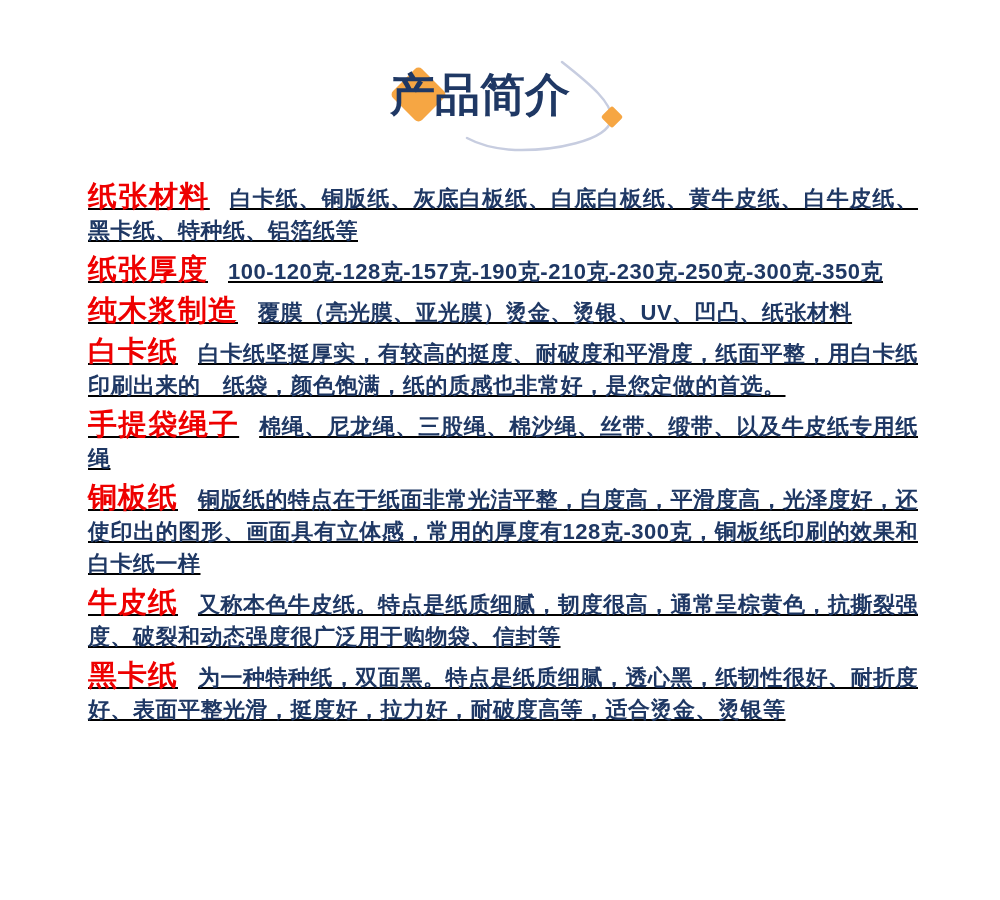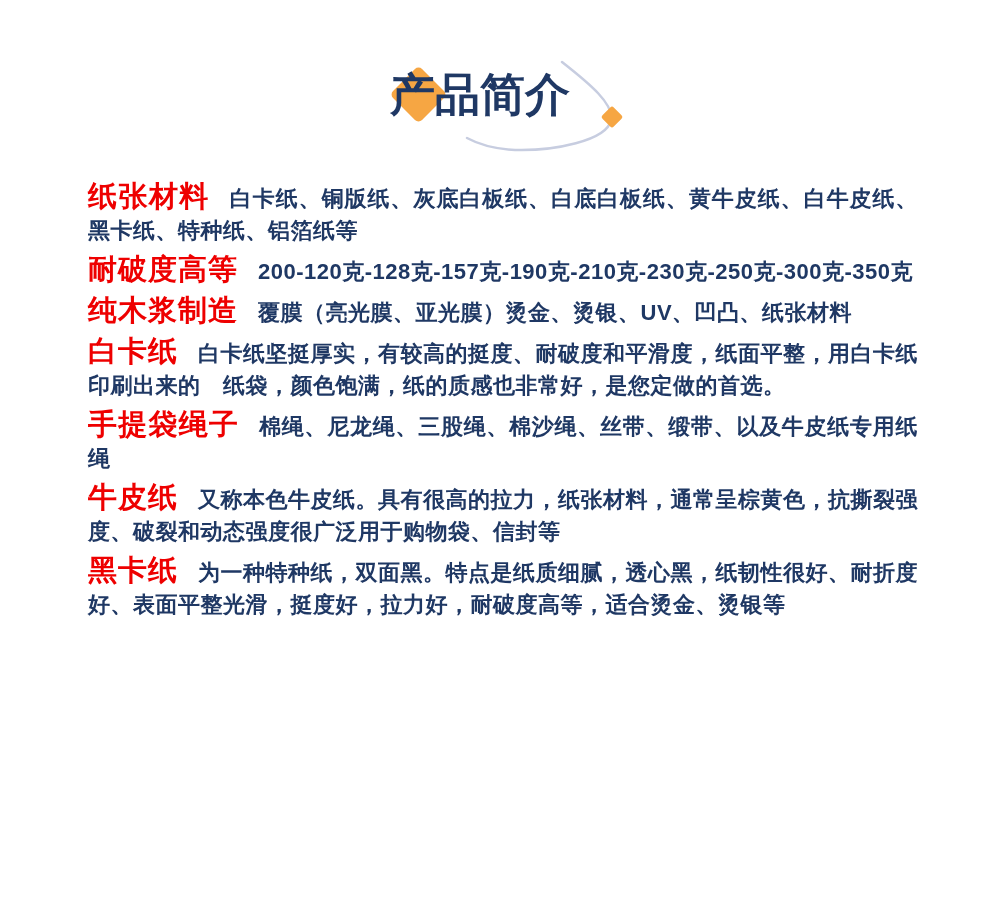--- a/index.html
+++ b/index.html
@@ -14,21 +14,21 @@
     background:#F6A643;border-radius:5px;transform:rotate(45deg);
   }
   .page-title{
     position:absolute;left:390px;top:68px;margin:0;
     font-size:45px;line-height:54px;font-weight:bold;color:#1F3864;
     letter-spacing:0px;white-space:nowrap;
   }
   .title-curve{position:absolute;left:0;top:0;pointer-events:none;}
   
   .content{
-    box-sizing:border-box;width:1000px;padding:0 82px 0 88px;
+    box-sizing:border-box;width:1000px;padding:0 82px 0 88px;text-decoration:underline;
   }
   .section{
     margin:0 0 6px 0;
     font-size:22px;line-height:32px;font-weight:600;color:#1F3864;
     text-align:justify;letter-spacing:0.5px;
   }
   .section .h{
     font-size:29px;font-weight:800;color:#EE0000;
     margin-right:20px;letter-spacing:1px;
   }
@@ -41,26 +41,27 @@
     <path d="M562,62 C590,84 614,104 611,120 C607,141 553,151 515,150 C496,149 478,144 467,138" fill="none" stroke="#C7CDE0" stroke-width="2.5" stroke-linecap="round"></path>
     <rect x="604" y="109" width="16" height="16" rx="2.5" fill="#F6A643" transform="rotate(45 612 117)"></rect>
   </svg>
   <div class="title-diamond"></div>
   <h1 class="page-title">产品简介</h1>
 </div>
 
 <div class="content">
   <p class="section"><span class="h">纸张材料</span><span>白卡纸、铜版纸、灰底白板纸、白底白板纸、黄牛皮纸、白牛皮纸、黑卡纸、特种纸、铝箔纸等</span></p>
 
-  <p class="section"><span class="h">耐破度高等</span><span>200-120克-128克-157克-190克-210克-230克-250克-300克-350克</span></p>
+  <p class="section"><span class="h">纸张厚度</span><span>100-120克-128克-157克-190克-210克-230克-250克-300克-350克</span></p>
 
   <p class="section"><span class="h">纯木浆制造</span><span>覆膜（亮光膜、亚光膜）烫金、烫银、UV、凹凸、纸张材料</span></p>
 
   <p class="section"><span class="h">白卡纸</span><span>白卡纸坚挺厚实，有较高的挺度、耐破度和平滑度，纸面平整，用白卡纸印刷出来的　纸袋，颜色饱满，纸的质感也非常好，是您定做的首选。</span></p>
 
   <p class="section"><span class="h">手提袋绳子</span><span>棉绳、尼龙绳、三股绳、棉沙绳、丝带、缎带、以及牛皮纸专用纸绳</span></p>
 
+  <p class="section"><span class="h">铜板纸</span><span>铜版纸的特点在于纸面非常光洁平整，白度高，平滑度高，光泽度好，还使印出的图形、画面具有立体感，常用的厚度有128克-300克，铜板纸印刷的效果和白卡纸一样</span></p>
 
 
-  <p class="section"><span class="h">牛皮纸</span><span>又称本色牛皮纸。具有很高的拉力，纸张材料，通常呈棕黄色，抗撕裂强度、破裂和动态强度很广泛用于购物袋、信封等</span></p>
+  <p class="section"><span class="h">牛皮纸</span><span>又称本色牛皮纸。特点是纸质细腻，韧度很高，通常呈棕黄色，抗撕裂强度、破裂和动态强度很广泛用于购物袋、信封等</span></p>
 
   <p class="section"><span class="h">黑卡纸</span><span>为一种特种纸，双面黑。特点是纸质细腻，透心黑，纸韧性很好、耐折度好、表面平整光滑，挺度好，拉力好，耐破度高等，适合烫金、烫银等</span></p>
 </div>
 
 </body></html>

